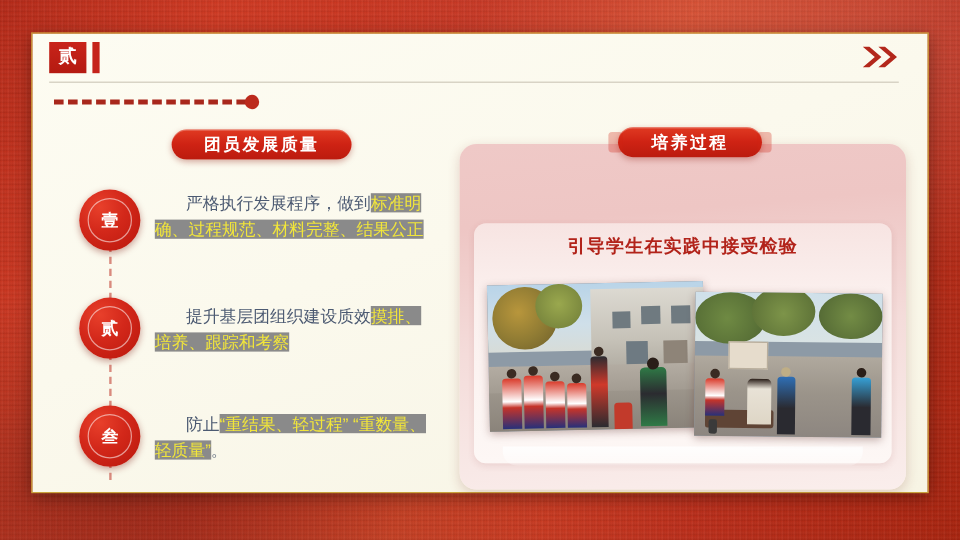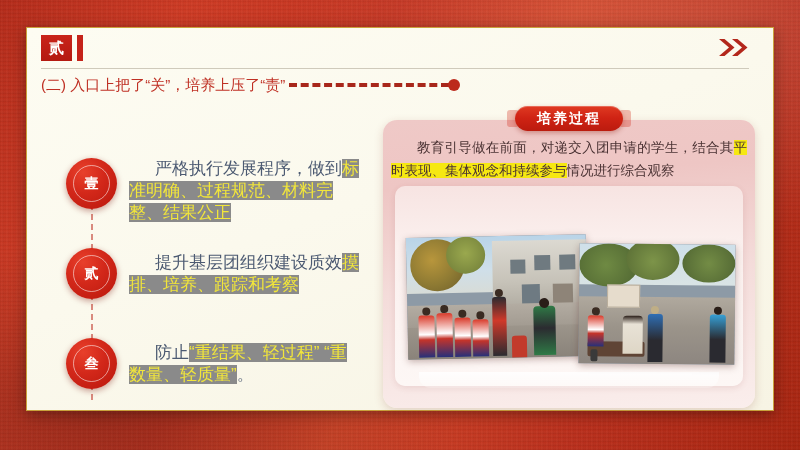--- a/index.html
+++ b/index.html
@@ -203,21 +203,21 @@
     position: absolute;
     left: 7px; top: 7px;
     right: 7px; bottom: 7px;
     border: 1px solid rgba(255,255,255,0.55);
     border-radius: 50%;
   }
   .item-text {
     position: absolute;
     left: 88px;
     width: 232px;
-    font-size: 17px;
+    font-size: 14px;
     line-height: 22px;
     color: #4c5a72;
     text-indent: 26px;
   }
   .hl-gray {
     background: #8a8a8a;
     color: #f2e63a;
   }
 
   
@@ -235,21 +235,21 @@
     width: 372px;
     height: 288px;
     border-radius: 14px;
     background: linear-gradient(175deg, #efc9c7 0%, #eec6c4 22%, #f4dcda 55%, #faeeec 100%);
     box-shadow: 0 3px 10px rgba(120,40,35,0.18);
   }
   .badge-right {
     position: absolute;
     left: 132px;
     top: 0;
-    width: 108px;
+    width: 120px;
     height: 25px;
     line-height: 25px;
     z-index: 4;
   }
   .badge-right::before, .badge-right::after {
     content: "";
     position: absolute;
     top: 4px;
     width: 12px;
     height: 17px;
@@ -364,27 +364,27 @@
       <div class="chevrons">
         <svg width="34" height="24" viewBox="0 0 34 24" xmlns="http://www.w3.org/2000/svg">
           <path d="M2 3 L12 11.5 L2 20 L7.5 20 L17.5 11.5 L7.5 3 Z" fill="#b3271b"></path>
           <path d="M15 3 L25 11.5 L15 20 L20.5 20 L30.5 11.5 L20.5 3 Z" fill="#b3271b"></path>
         </svg>
       </div>
     </div>
     <div class="header-rule"></div>
 
     <div class="subtitle-row">
-      <div class="subtitle-text">(二) 入口上把了“关”，培养上压了“责”</div>
       <div class="dash-line"></div>
       <div class="dash-dot"></div>
     </div>
 
     <div class="left-col">
 
+      <div class="badge badge-left">团员发展质量</div>
 
       <div class="vline"></div>
 
       <div class="item" style="top:52px;">
         <div class="circle" style="top:0;">
           <span>壹</span>
         </div>
         <div class="item-text" style="top:0;">
           <span>严格执行发展程序，做到</span><span class="hl-gray">标准明确、过程规范、材料完整、结果公正</span>
         </div>
@@ -409,28 +409,26 @@
       </div>
 
     </div>
 
     <div class="right-col">
 
       <div class="pink-card"></div>
 
       <div class="badge badge-right">培养过程</div>
 
-      <div class="right-para">
-        <span>教育引导做在前面，对递交入团申请的学生，结合其</span><span class="hl-yellow">平时表现、集体观念和持续参与</span><span>情况进行综合观察</span>
-      </div>
 
       <div class="inner-card">
         <div class="sheen"></div>
       </div>
 
+      <div class="inner-title">引导学生在实践中接受检验</div>
 
       <div class="photos">
 
         <div class="photo photo-a">
           <div class="ph-sky"></div>
           <div class="ph-bldg"></div>
           <div class="ph-win" style="right:6%;top:16%;width:9%;height:13%;"></div>
           <div class="ph-win" style="right:20%;top:16%;width:9%;height:13%;"></div>
           <div class="ph-win" style="right:34%;top:20%;width:8%;height:11%;"></div>
           <div class="ph-win" style="right:8%;top:40%;width:11%;height:20%;background:#8e8478;"></div>

